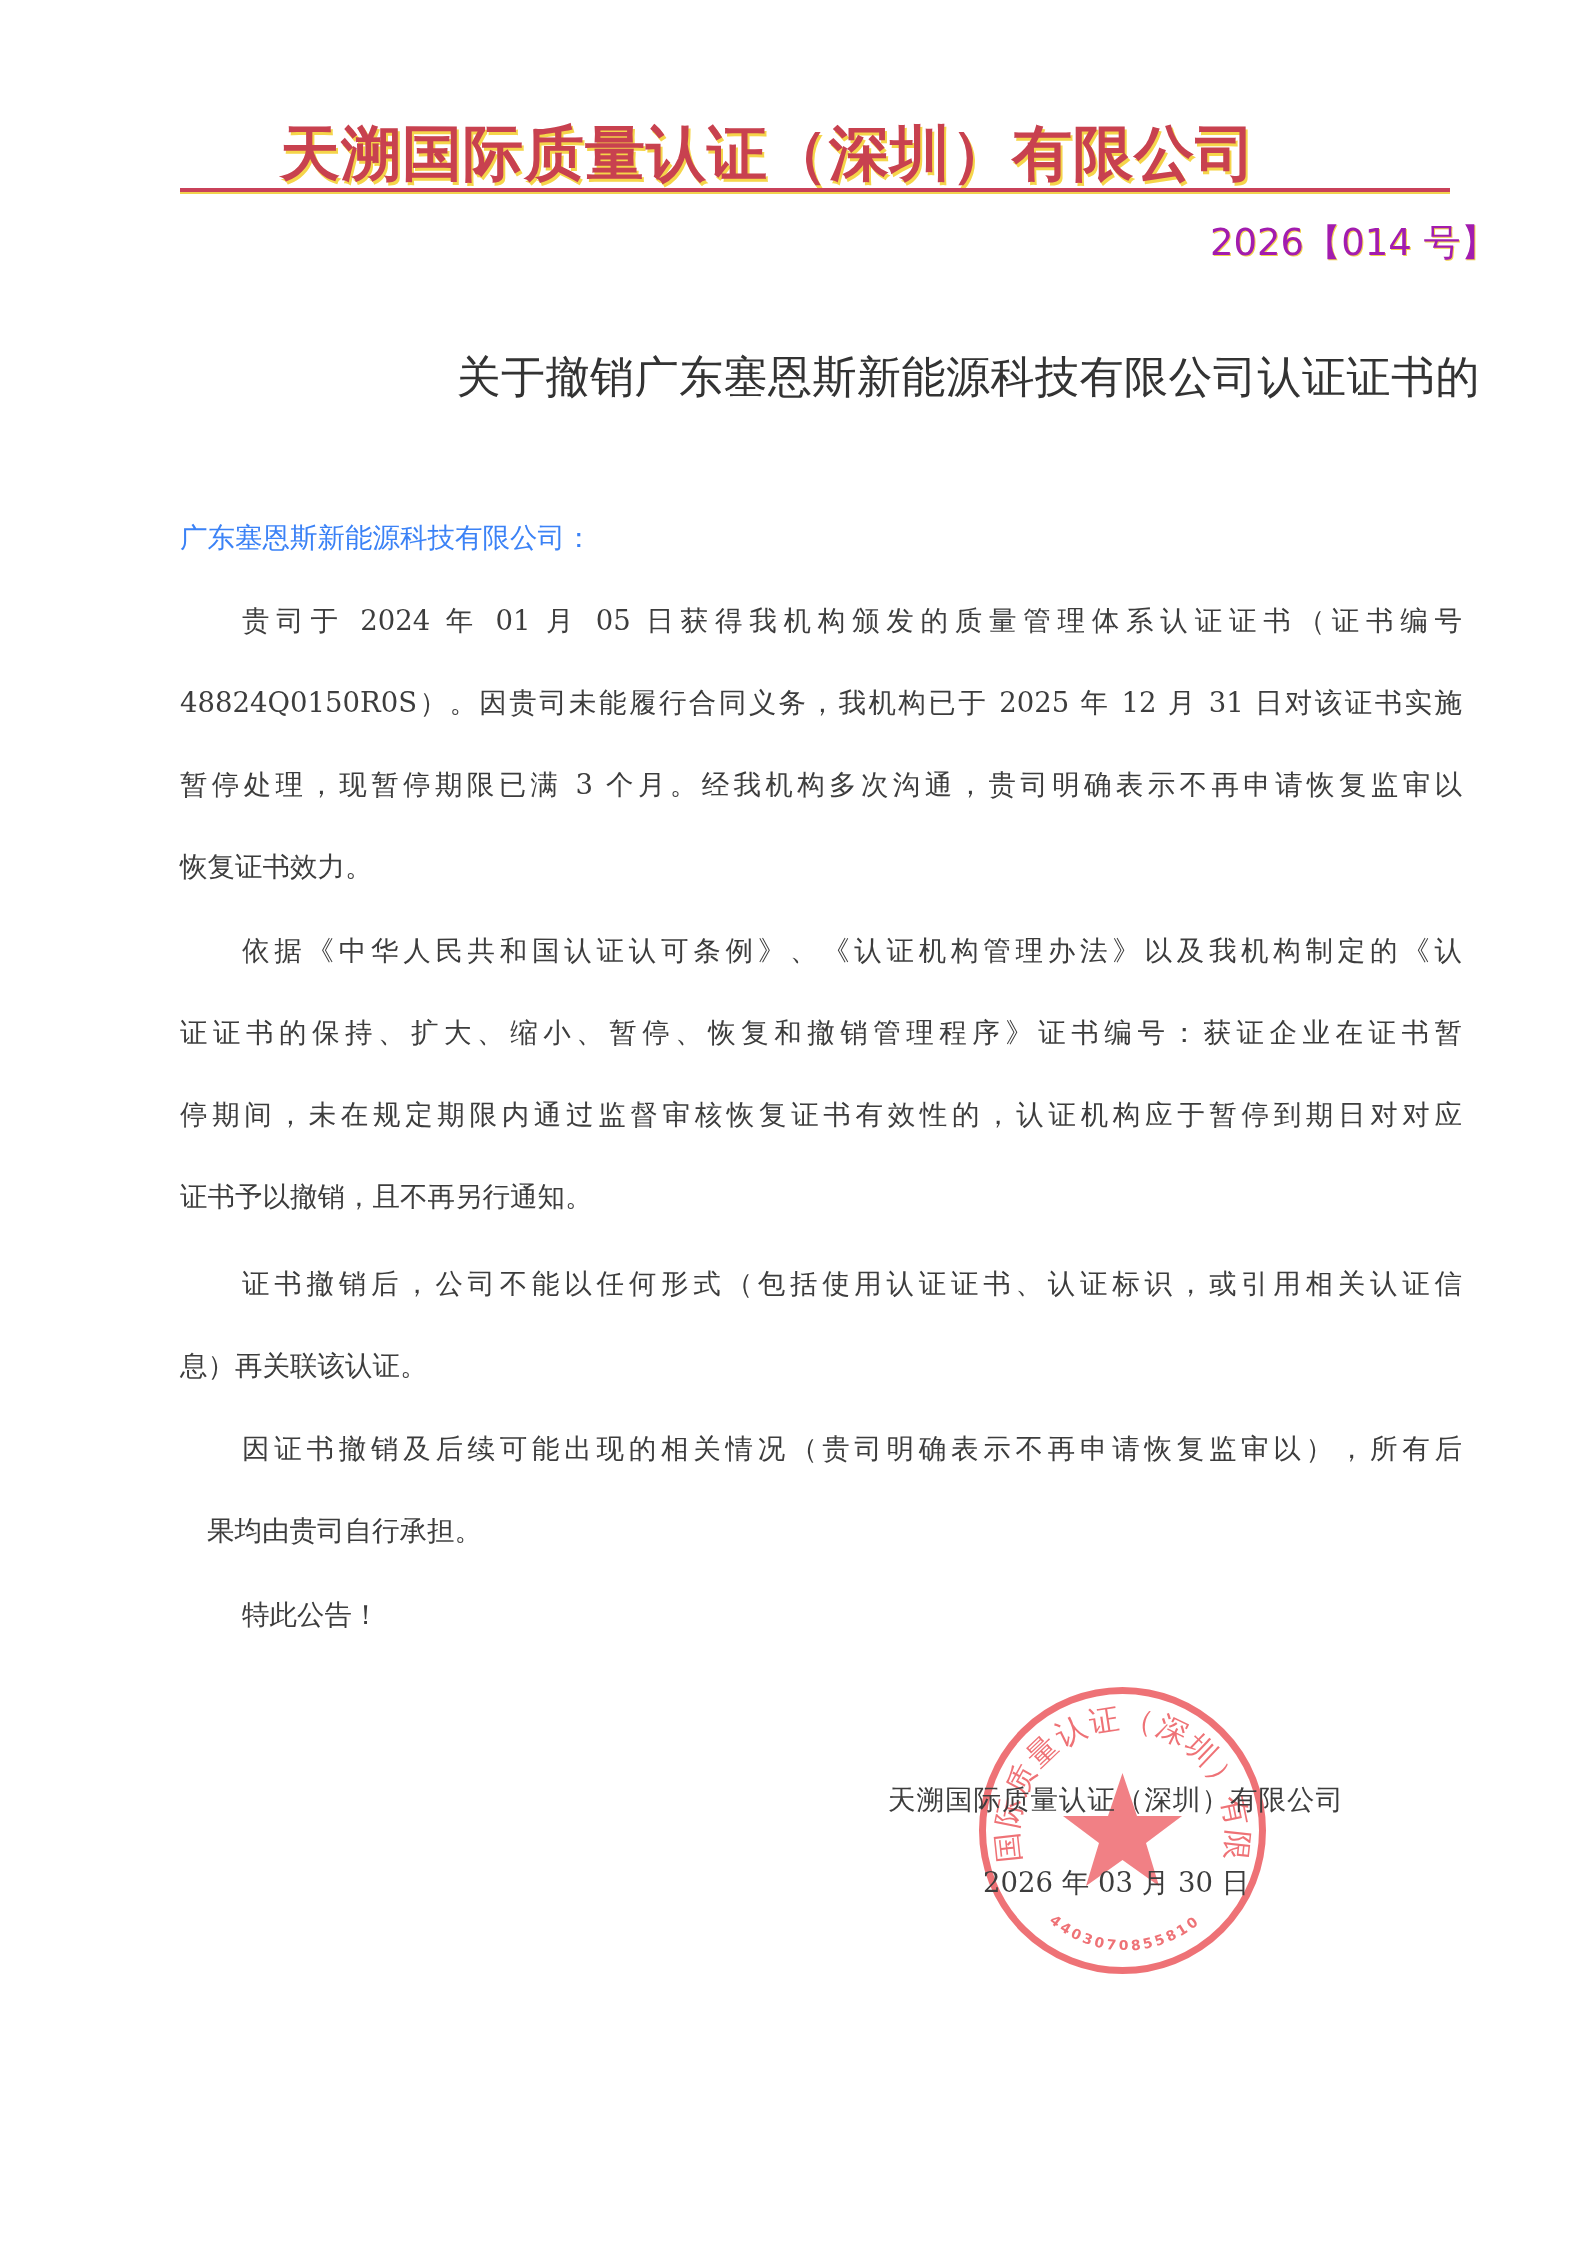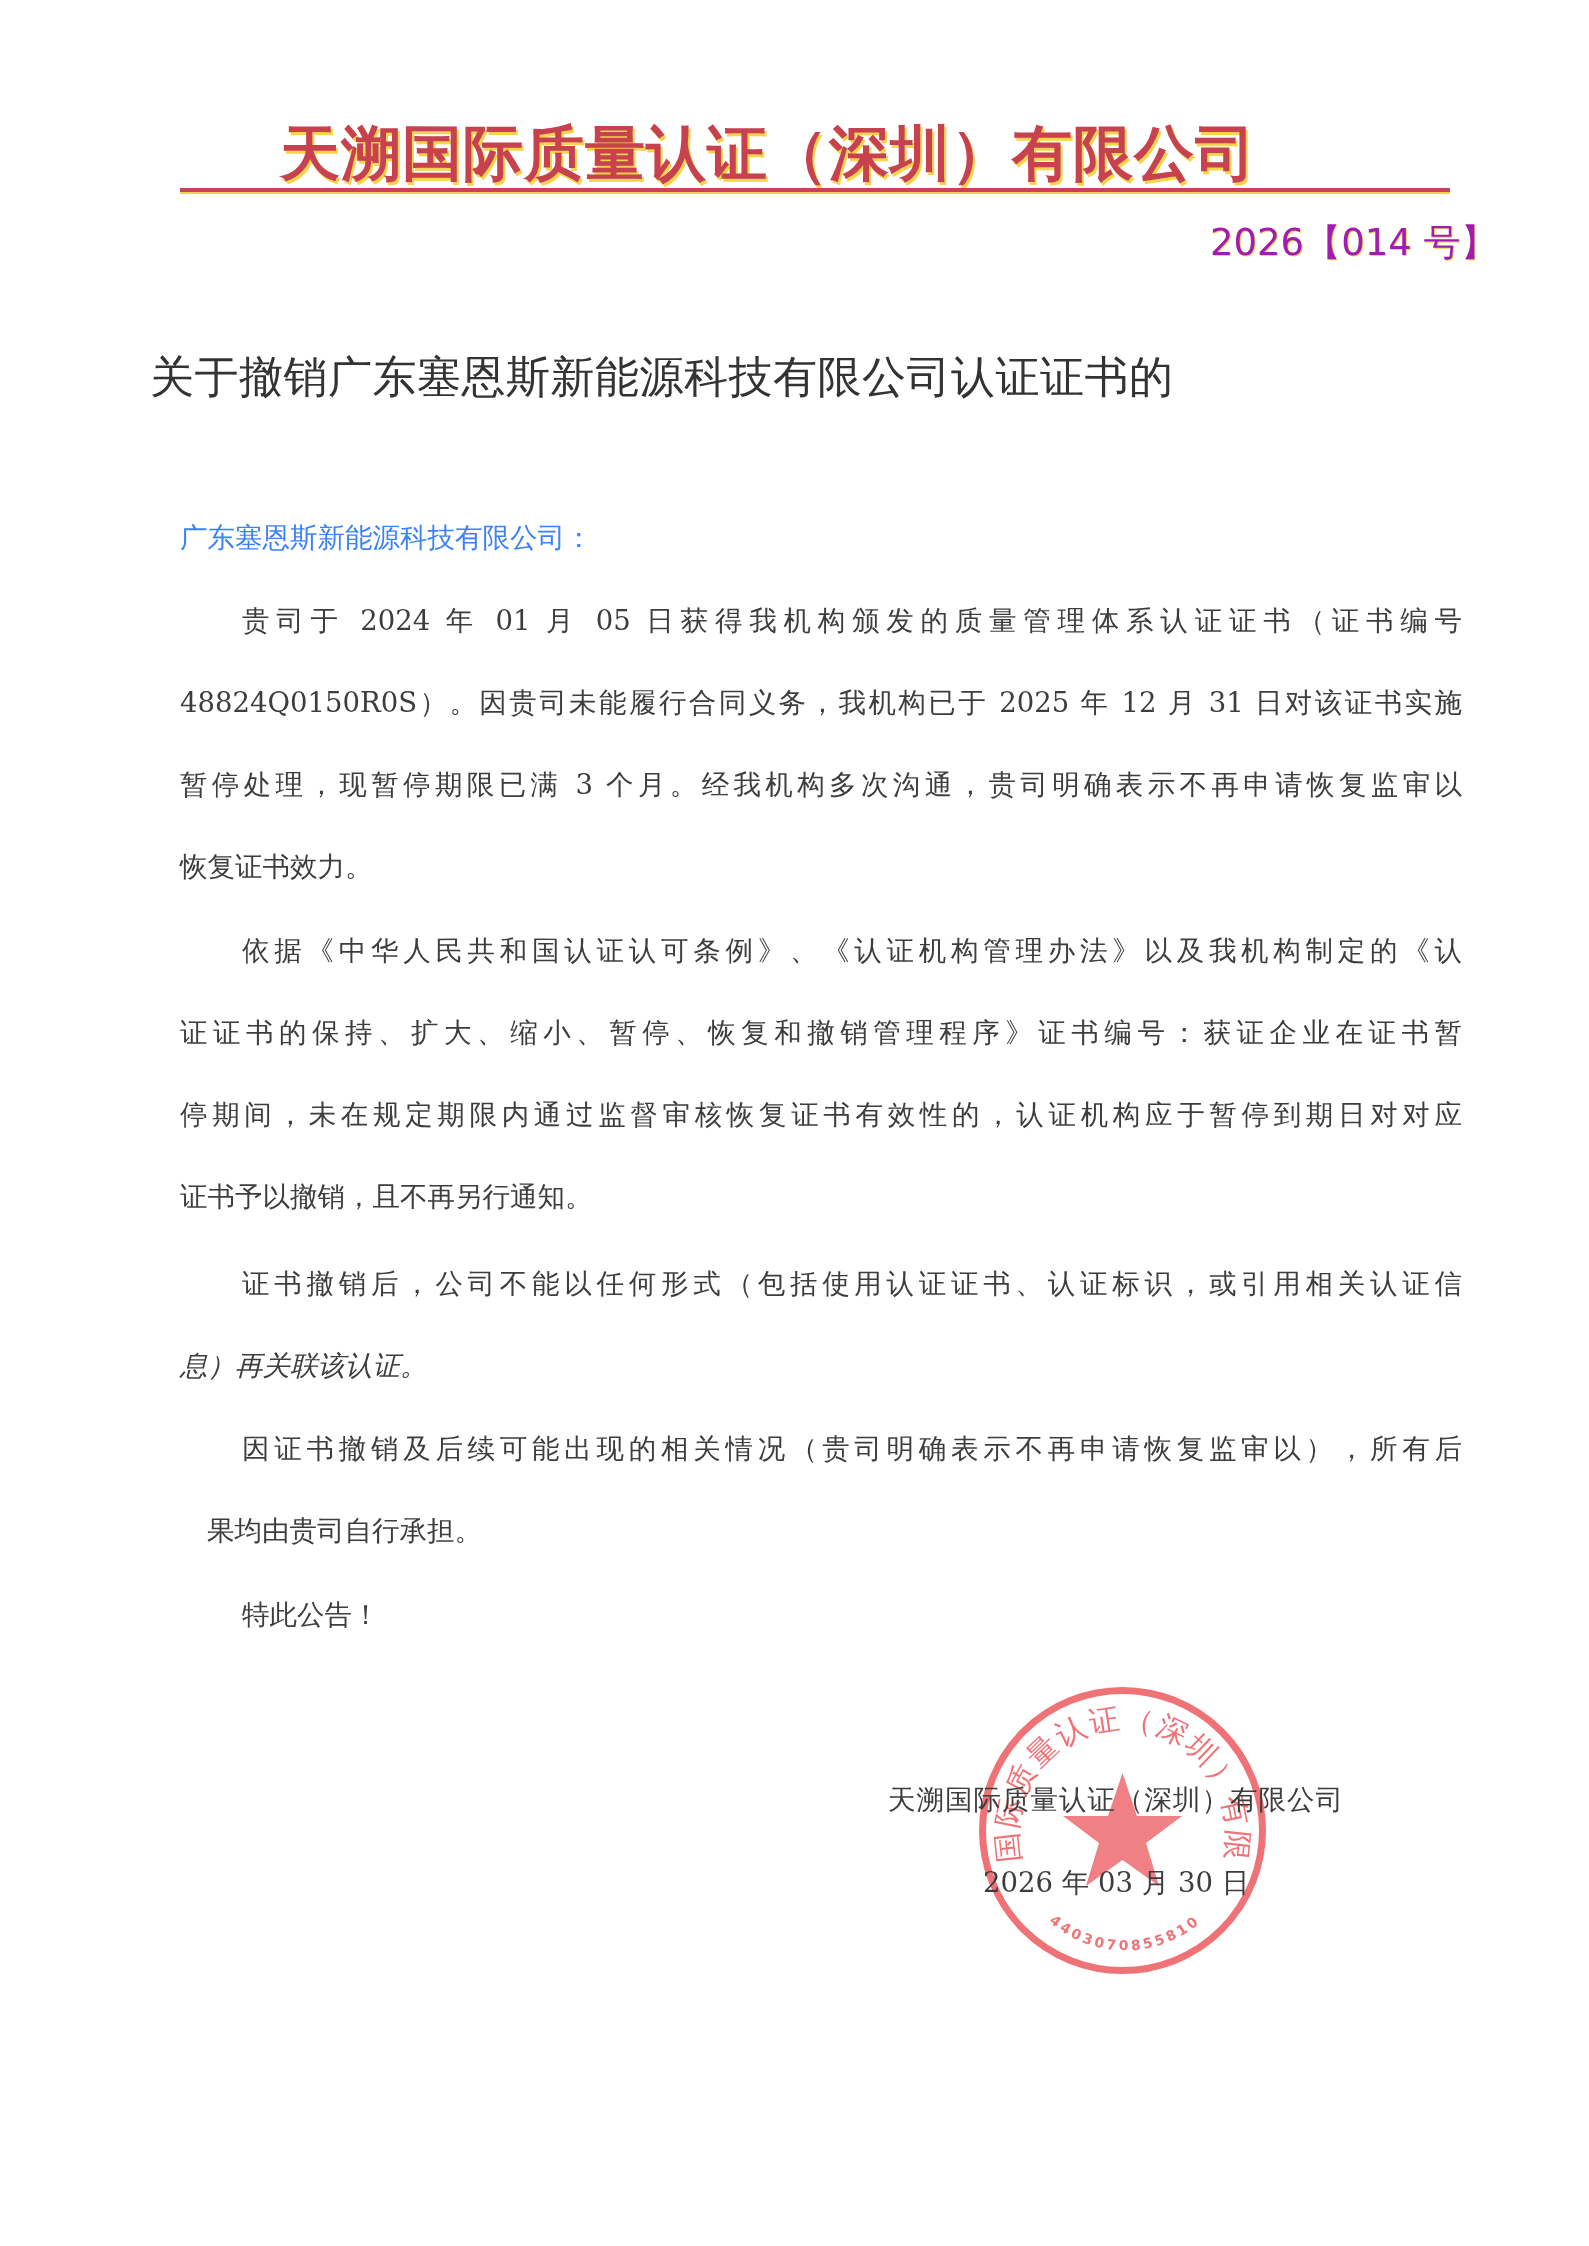--- a/index.html
+++ b/index.html
@@ -54,21 +54,21 @@
       font-size: 37px;
       color: #a21caf;
       text-shadow: 1px 1px 0 #f1d24d;
       white-space: nowrap;
     }
     
     .title {
       position: absolute;
       left: 150px;
       width: 1330px;
-      text-align: left;
+      text-align: right;
       font-family: "DejaVu Sans", "Liberation Sans", sans-serif;
       font-size: 44px;
       color: #333;
       white-space: nowrap;
       letter-spacing: 0.5px;
     }
     .title-line1 { top: 348px; }
     .title-line2 { top: 432px; }
     .salutation {
       position: absolute;
@@ -155,21 +155,21 @@
 
   <div class="para-block" style="top:930px;">
     <div class="pline indent" style="top:0;">依据《中华人民共和国认证认可条例》、《认证机构管理办法》以及我机构制定的《认</div>
     <div class="pline" style="top:82px;">证证书的保持、扩大、缩小、暂停、恢复和撤销管理程序》证书编号：获证企业在证书暂</div>
     <div class="pline" style="top:164px;">停期间，未在规定期限内通过监督审核恢复证书有效性的，认证机构应于暂停到期日对对应</div>
     <div class="pline last" style="top:246px;">证书予以撤销，且不再另行通知。</div>
   </div>
 
   <div class="para-block" style="top:1263px;">
     <div class="pline indent" style="top:0;">证书撤销后，公司不能以任何形式（包括使用认证证书、认证标识，或引用相关认证信</div>
-    <div class="pline last" style="top:82px;font-style:italic;">息）再关联该认证。</div>
+    <div class="pline last" style="top:82px;">息）再关联该认证。</div>
   </div>
 
   <div class="para-block" style="top:1428px;">
     <div class="pline indent" style="top:0;">因证书撤销及后续可能出现的相关情况（贵司明确表示不再申请恢复监审以），所有后</div>
     <div class="pline last" style="top:82px;margin-left:27px;">果均由贵司自行承担。</div>
   </div>
 
   <div class="para-block" style="top:1594px;">
     <div class="pline indent last" style="top:0;">特此公告！</div>
   </div>

